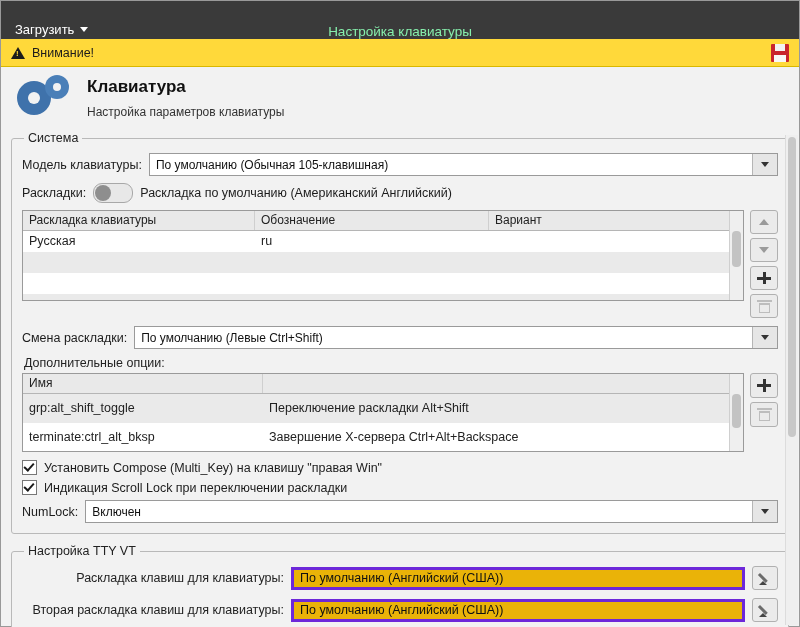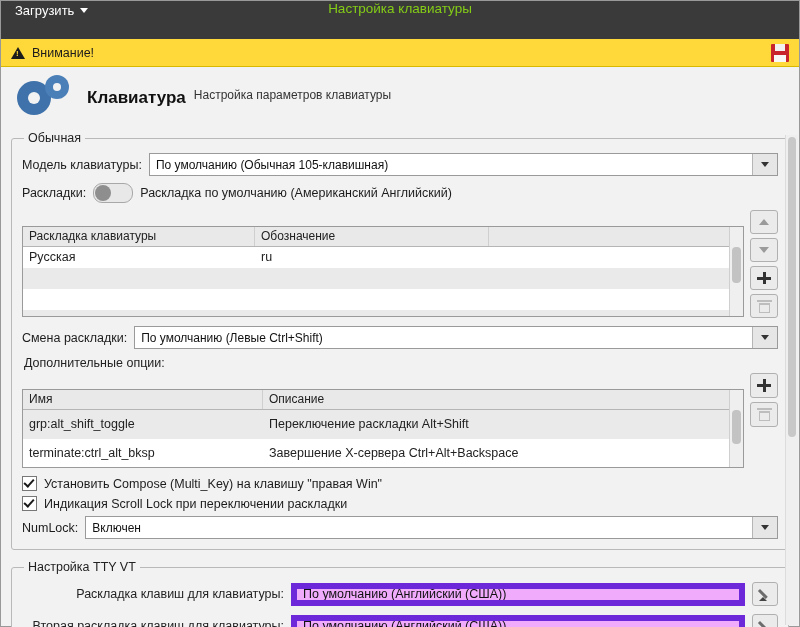--- a/index.html
+++ b/index.html
@@ -23,21 +23,21 @@
     box-sizing: border-box;
     border: 1px solid #999;
   }
 
   
   .titlebar {
     height: 38px;
     background: #3a3a3a;
     color: #ffffff;
     display: flex;
-    align-items: flex-start;
+    align-items: flex-end;
     padding: 0 10px;
     box-sizing: border-box;
     position: relative;
   }
   .tb-left, .tb-right {
     display: flex;
     align-items: center;
     gap: 14px;
     z-index: 2;
   }
@@ -57,21 +57,21 @@
     border-left: 4px solid transparent;
     border-right: 4px solid transparent;
     border-top: 5px solid #ffffff;
     display: inline-block;
   }
   .tb-title {
     position: absolute;
     left: 0; right: 0;
     text-align: center;
     font-size: 13.5px;
-    color: #84cc16;
+    color: #86efac;
     pointer-events: none;
   }
   .icon-hamburger {
     width: 16px; height: 12px;
     display: inline-block;
     position: relative;
     cursor: pointer;
   }
   .icon-hamburger i {
     position: absolute; left: 0; right: 0; height: 2px; background: #ffffff;
@@ -189,21 +189,21 @@
   .gear.big { width: 34px; height: 34px; left: 2px; top: 6px; background: #3f72ab; }
   .gear.big::after {
     content: ""; position: absolute; left: 11px; top: 11px; width: 12px; height: 12px;
     border-radius: 50%; background: #f2f2f2;
   }
   .gear.small { width: 24px; height: 24px; left: 30px; top: 0px; background: #4a7fb8; }
   .gear.small::after {
     content: ""; position: absolute; left: 8px; top: 8px; width: 8px; height: 8px;
     border-radius: 50%; background: #f2f2f2;
   }
-  .header-texts { display: flex; flex-direction: row; justify-content: center; gap: 8px; }
+  .header-texts { display: flex; flex-direction: column; justify-content: center; gap: 8px; }
   .header-title { font-size: 17px; font-weight: bold; color: #111; }
   .header-sub { font-size: 12px; color: #333; }
 
   
   .content {
     padding: 0 10px;
     box-sizing: border-box;
   }
   fieldset.group {
     border: 1px solid #b9b9b9;
@@ -289,21 +289,20 @@
     gap: 6px;
     margin-bottom: 8px;
   }
   .tbl {
     flex: 1;
     border: 1px solid #9a9a9a;
     background: #fff;
     position: relative;
     box-sizing: border-box;
     overflow: hidden;
-    margin-top: 16px;
   }
   .tbl-head {
     display: flex;
     background: #e9e9e9;
     border-bottom: 1px solid #b5b5b5;
     height: 19px;
     align-items: center;
     font-size: 12px;
   }
   .tbl-head > div {
@@ -429,22 +428,22 @@
   .tty-label {
     text-align: right;
     font-size: 12.5px;
     width: 262px;
     flex: 0 0 262px;
     white-space: nowrap;
   }
   .tty-field {
     flex: 1;
     height: 23px;
-    background: #f0abfc;
-    border: 6px solid #6d28d9;
+    background: #eab308;
+    border: 3px solid #6d28d9;
     display: flex;
     align-items: center;
     padding-left: 6px;
     font-size: 12.5px;
     box-sizing: border-box;
     color: #111;
     overflow: hidden;
     white-space: nowrap;
   }
   .pencil-btn {
@@ -529,21 +528,21 @@
     </div>
     <div class="header-texts">
       <div class="header-title">Клавиатура</div>
       <div class="header-sub">Настройка параметров клавиатуры</div>
     </div>
   </div>
 
   <div class="content">
 
     <fieldset class="group">
-      <legend>Обычная</legend>
+      <legend>Система</legend>
 
       <div class="row">
         <span class="lbl">Модель клавиатуры:</span>
         <div class="combo">
           <span class="val">По умолчанию (Обычная 105-клавишная)</span>
           <span class="arrow"></span>
         </div>
       </div>
 
       <div class="row">
@@ -552,20 +551,21 @@
             <span class="knob"></span>
           </span>
         <span class="lbl">Раскладка по умолчанию (Американский Английский)</span>
       </div>
 
       <div class="table-wrap">
         <div class="tbl" style="height:91px;">
           <div class="tbl-head">
             <div style="width:232px;">Раскладка клавиатуры</div>
             <div style="width:234px;">Обозначение</div>
+            <div style="width:215px;border-right:none;">Вариант</div>
           </div>
           <div class="tbl-row">
             <div style="width:232px;">Русская</div>
             <div style="width:234px;">ru</div>
             <div style="width:215px;"></div>
           </div>
           <div class="tbl-row alt">
             <div style="width:232px;"></div>
             <div style="width:234px;"></div>
             <div style="width:215px;"></div>
@@ -599,21 +599,20 @@
           <span class="arrow"></span>
         </div>
       </div>
 
       <div class="sublabel">Дополнительные опции:</div>
 
       <div class="table-wrap">
         <div class="tbl" style="height:79px;">
           <div class="tbl-head">
             <div style="width:240px;">Имя</div>
-            <div style="width:441px;border-right:none;">Описание</div>
           </div>
           <div class="tbl-row alt" style="height:29px;">
             <div style="width:240px;height:29px;line-height:29px;">grp:alt_shift_toggle</div>
             <div style="width:441px;height:29px;line-height:29px;">Переключение раскладки Alt+Shift</div>
           </div>
           <div class="tbl-row" style="height:29px;">
             <div style="width:240px;height:29px;line-height:29px;">terminate:ctrl_alt_bksp</div>
             <div style="width:441px;height:29px;line-height:29px;">Завершение X-сервера Ctrl+Alt+Backspace</div>
           </div>
           <div class="scroll-v">

